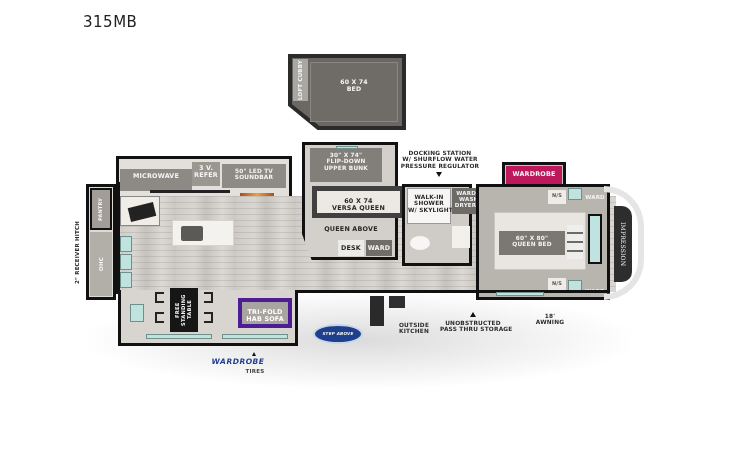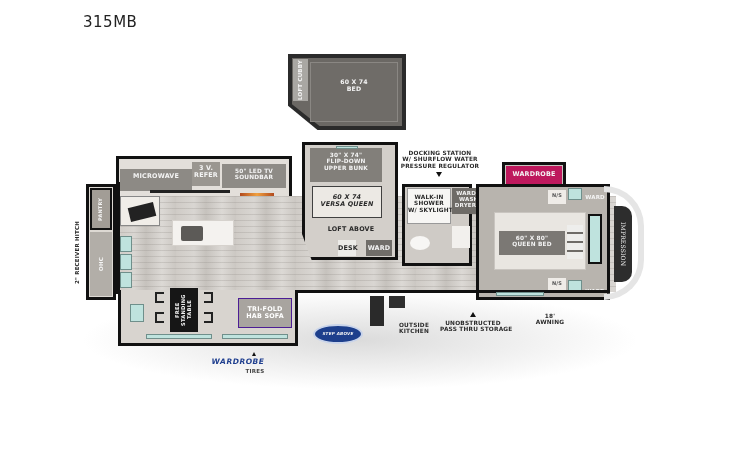--- a/index.html
+++ b/index.html
@@ -81,40 +81,40 @@
 <div class="abs glass" style="left:130px; top:304px; width:14px; height:18px;"></div>
 <div class="abs" style="left:170px; top:288px; width:28px; height:44px; background:#161616;">
   <div class="lbl lbl-w vertical" style="white-space:pre; height:44px; width:28px; display:flex; align-items:center; justify-content:center; font-size:5.2px;">FREE
 STANDING
 TABLE</div>
 </div>
 <div class="abs" style="left:155px; top:292px; width:9px; height:11px; border:2px solid #222; border-right:none;"></div>
 <div class="abs" style="left:155px; top:312px; width:9px; height:11px; border:2px solid #222; border-right:none;"></div>
 <div class="abs" style="left:204px; top:292px; width:9px; height:11px; border:2px solid #222; border-left:none;"></div>
 <div class="abs" style="left:204px; top:312px; width:9px; height:11px; border:2px solid #222; border-left:none;"></div>
-<div class="abs" style="left:238px; top:298px; width:54px; height:30px; background:#a8a49f; border:1px solid #4c1d95;">
+<div class="abs" style="left:238px; top:298px; width:54px; height:30px; background:#a8a49f; border:4px solid #4c1d95;">
   <div class="lbl" style="white-space:pre; padding-top:7px; color:#fff;">TRI-FOLD
 HAB SOFA</div>
 </div>
 <div class="abs glass" style="left:146px; top:334px; width:66px; height:5px;"></div>
 <div class="abs glass" style="left:222px; top:334px; width:66px; height:5px;"></div>
 
 <div class="abs wall" style="left:302px; top:142px; width:96px; height:118px; background:#d3cfca; clip-path:polygon(0 0,100% 0,100% 100%,10% 100%,0 78%);"></div>
 <div class="abs" style="left:310px; top:148px; width:72px; height:34px; background:#827f7a;">
   <div class="lbl lbl-w" style="white-space:pre; padding-top:4px; font-size:5.8px;">30" X 74"
 FLIP-DOWN
 UPPER BUNK</div>
 </div>
 <div class="abs glass" style="left:336px; top:146px; width:22px; height:3px;"></div>
-<div class="abs" style="left:312px; top:186px; width:70px; height:32px; background:#ece9e4; border:1px solid #404040;font-style:italic;">
+<div class="abs" style="left:312px; top:186px; width:93px; height:32px; background:#ece9e4; border:5px solid #404040;">
   <div class="lbl" style="white-space:pre; padding-top:7px;">60 X 74
 VERSA QUEEN</div>
 </div>
-<div class="abs lbl" style="left:318px; top:226px; width:66px;">LOFT ABOVE</div>
-<div class="abs" style="left:338px; top:240px; width:18px; height:16px; background:#ecebe8;">
+<div class="abs lbl" style="left:318px; top:226px; width:66px;">QUEEN ABOVE</div>
+<div class="abs" style="left:338px; top:240px; width:26px; height:16px; background:#ecebe8;">
   <div class="lbl" style="padding-top:5px;">DESK</div>
 </div>
 <div class="abs" style="left:366px; top:240px; width:26px; height:16px; background:#706d69;">
   <div class="lbl lbl-w" style="padding-top:5px;">WARD</div>
 </div>
 
 <div class="abs lbl" style="left:400px; top:150px; width:80px; white-space:pre; font-size:5.8px;">DOCKING STATION
 W/ SHURFLOW WATER
 PRESSURE REGULATOR</div>
 <div class="abs" style="left:436px; top:172px; width:0; height:0; border-left:3px solid transparent; border-right:3px solid transparent; border-top:5px solid #111;"></div>

